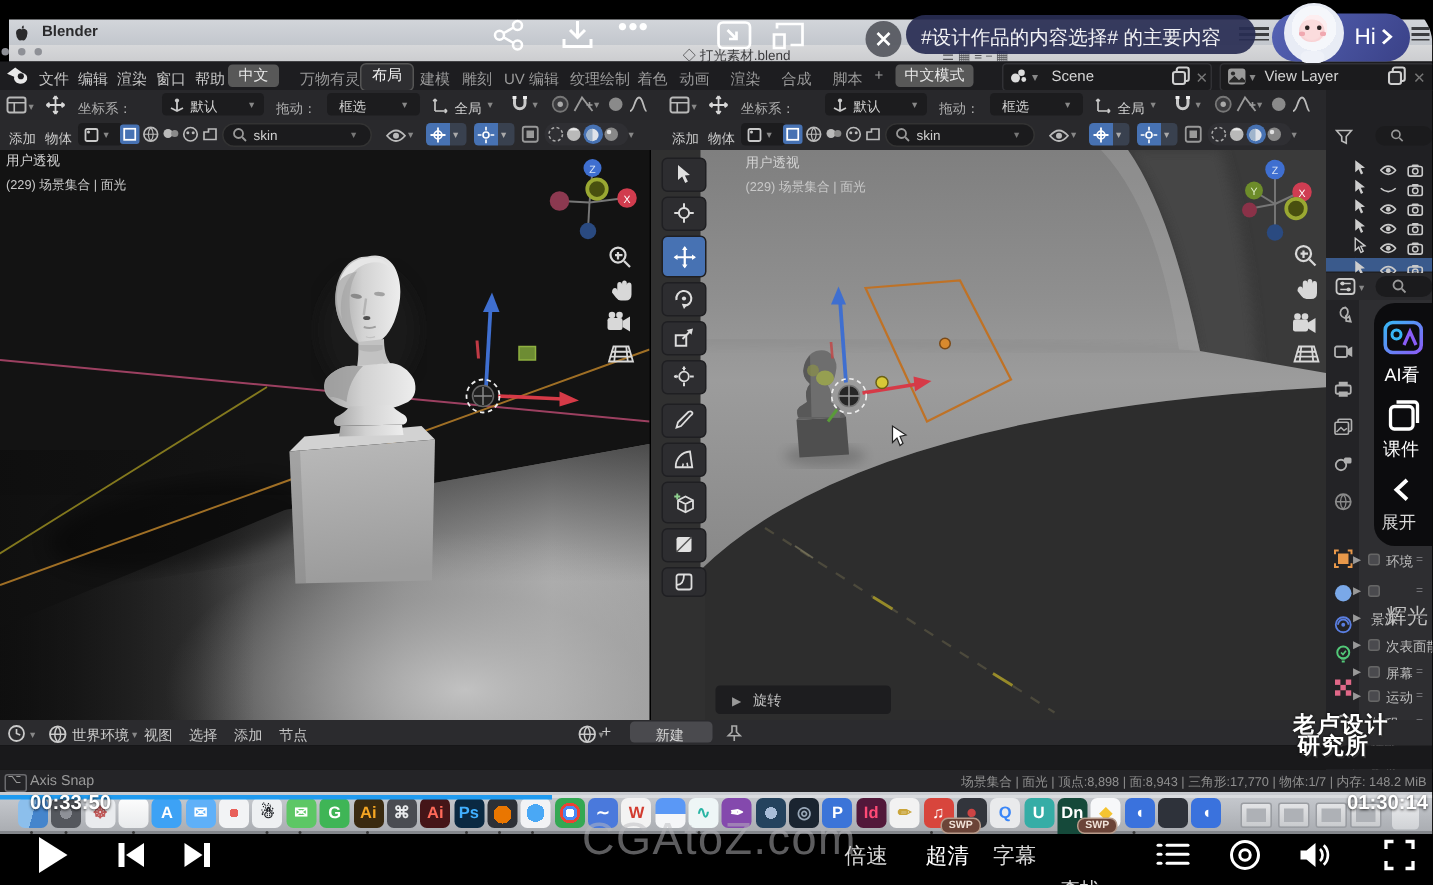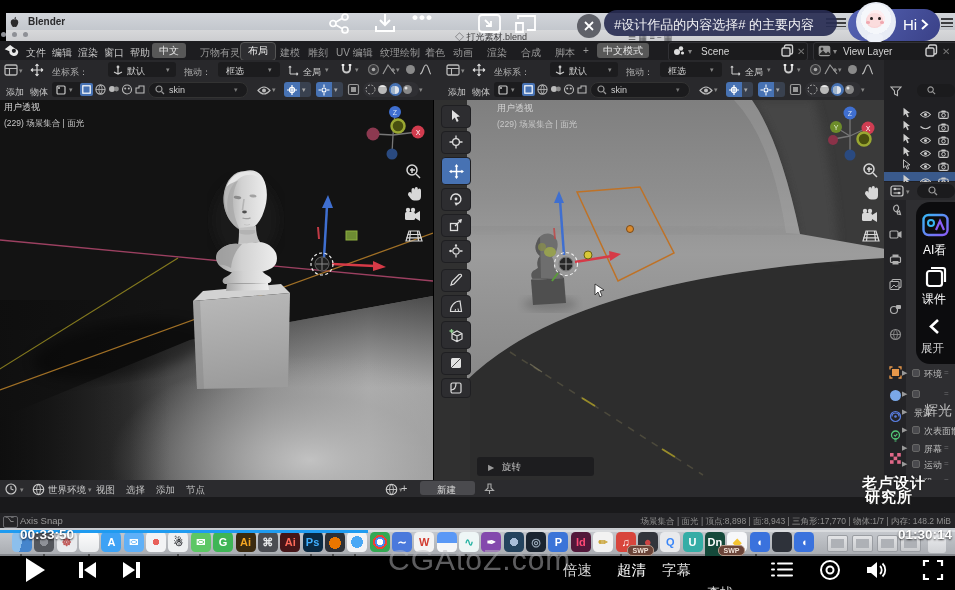--- a/index.html
+++ b/index.html
@@ -1,14 +1,14 @@
 <!DOCTYPE html>
 <html><head><meta charset="utf-8"><style>
 html,body{margin:0;padding:0;background:#000;}
-#stage{position:relative;width:955px;height:590px;overflow:hidden;background:#000;font-family:"Liberation Sans",sans-serif;}
+#stage{position:relative;width:955px;height:590px;overflow:hidden;background:#000;font-family:"Liberation Sans",sans-serif;border-radius:30px;}
 .abs{position:absolute;}
 .t{position:absolute;white-space:nowrap;}
 </style></head><body>
 <div id="stage">
 <div class="abs" style="left:6px;top:13px;width:949px;height:17px;background:linear-gradient(#d2d5da,#c3c7cd);"></div>
 <div class="abs" style="left:6px;top:30px;width:949px;height:11px;background:linear-gradient(#d7d8da,#cccdd0);"></div>
 <div class="abs" style="left:1px;top:32px;width:5px;height:5px;border-radius:50%;background:#8e9096;"></div>
 <div class="abs" style="left:12px;top:32px;width:5px;height:5px;border-radius:50%;background:#8e9096;"></div>
 <div class="abs" style="left:23px;top:32px;width:5px;height:5px;border-radius:50%;background:#8e9096;"></div>
 <svg class="abs" style="left:9px;top:16px" width="11" height="12" viewBox="0 0 11 12">

